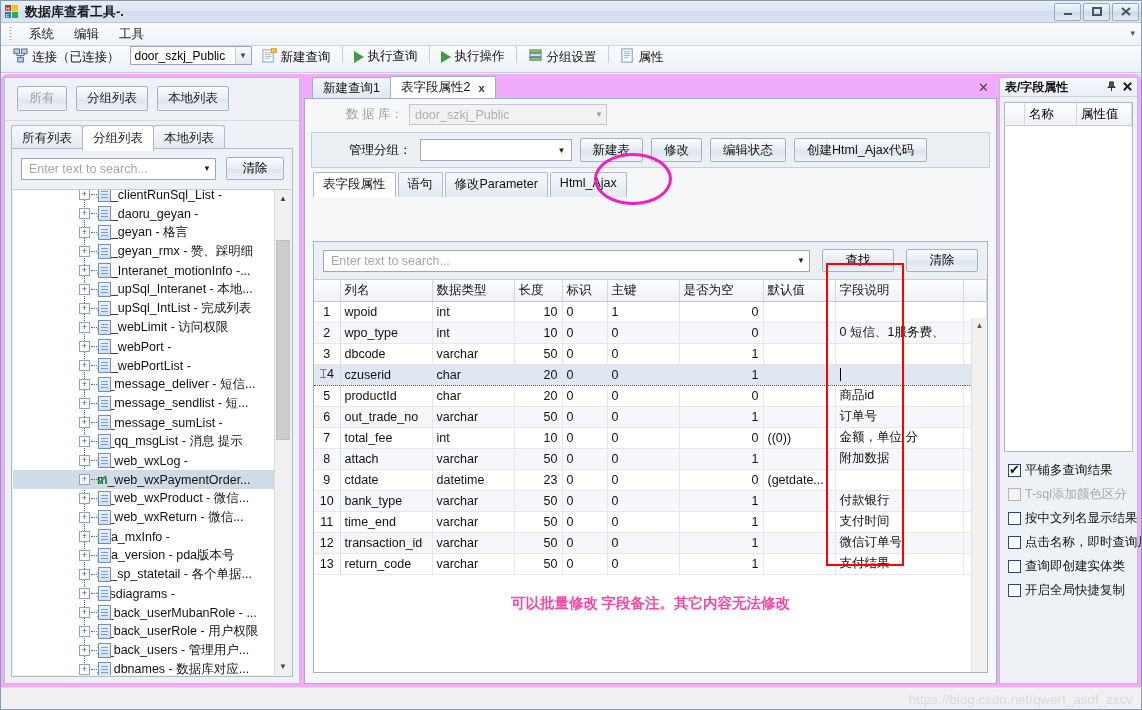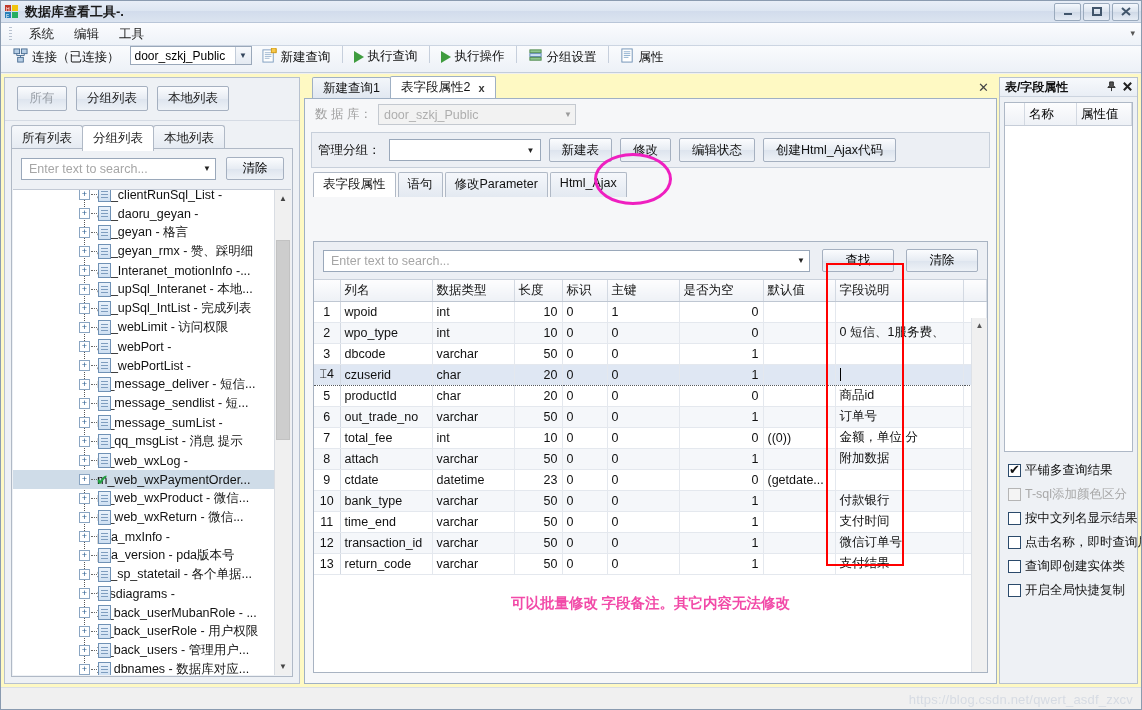--- a/index.html
+++ b/index.html
@@ -86,21 +86,22 @@
     position: absolute; right: 0; top: 0; bottom: 0; width: 16px;
     border-left: 1px solid #c2ccd9;
     background: linear-gradient(to bottom,#f7f9fc,#e4eaf2);
     display: flex; align-items: center; justify-content: center;
     font-size: 8px; color: #33455c;
   }
 
   
   .body {
     position: absolute; top: 73px; left: 0; right: 0; bottom: 0;
-    background: #fef9c3;
+    background: #f0abfc;
+    border-radius: 6px;
   }
 
   
   .leftpanel {
     position: absolute; left: 3px; top: 3px; width: 296px; bottom: 25px;
     background: #eef1f5;
     border: 1px solid #b7c1cf;
   }
   .btnrow {
     display: flex; gap: 9px; padding: 8px 10px 9px 12px;
@@ -237,21 +238,21 @@
     position: absolute; right: 8px; top: 3px;
     font-weight: bold; font-size: 13px; color: #444;
   }
 
   .cpanel {
     position: absolute; left: 0; right: 0; top: 22px; bottom: 0;
     background: #f6f7f9;
     border: 1px solid #9fb0c4; border-top: none;
   }
   .formrow { display: flex; align-items: center; padding: 5px 0 0 10px; gap: 6px; }
-  .flabel { font-size: 12.5px; color: #111; white-space: nowrap; }
+  .flabel { font-size: 12.5px; color: #111; white-space: nowrap; margin-left: 31px; }
   .flabel.dim { color: #a0a0a0; }
   .finput {
     height: 21px; border: 1px solid #9aa8ba; background: #fff;
     font-size: 12.5px; color: #111;
     display: flex; align-items: center; padding-left: 5px;
   }
   .finput.dim { background: #f2f2f2; color: #aeaeae; border-color: #c4c9d0; }
   .fcombo { position: relative; }
   .fcombo .arrowbox3 {
     position: absolute; right: 3px; top: 0; bottom: 0;

